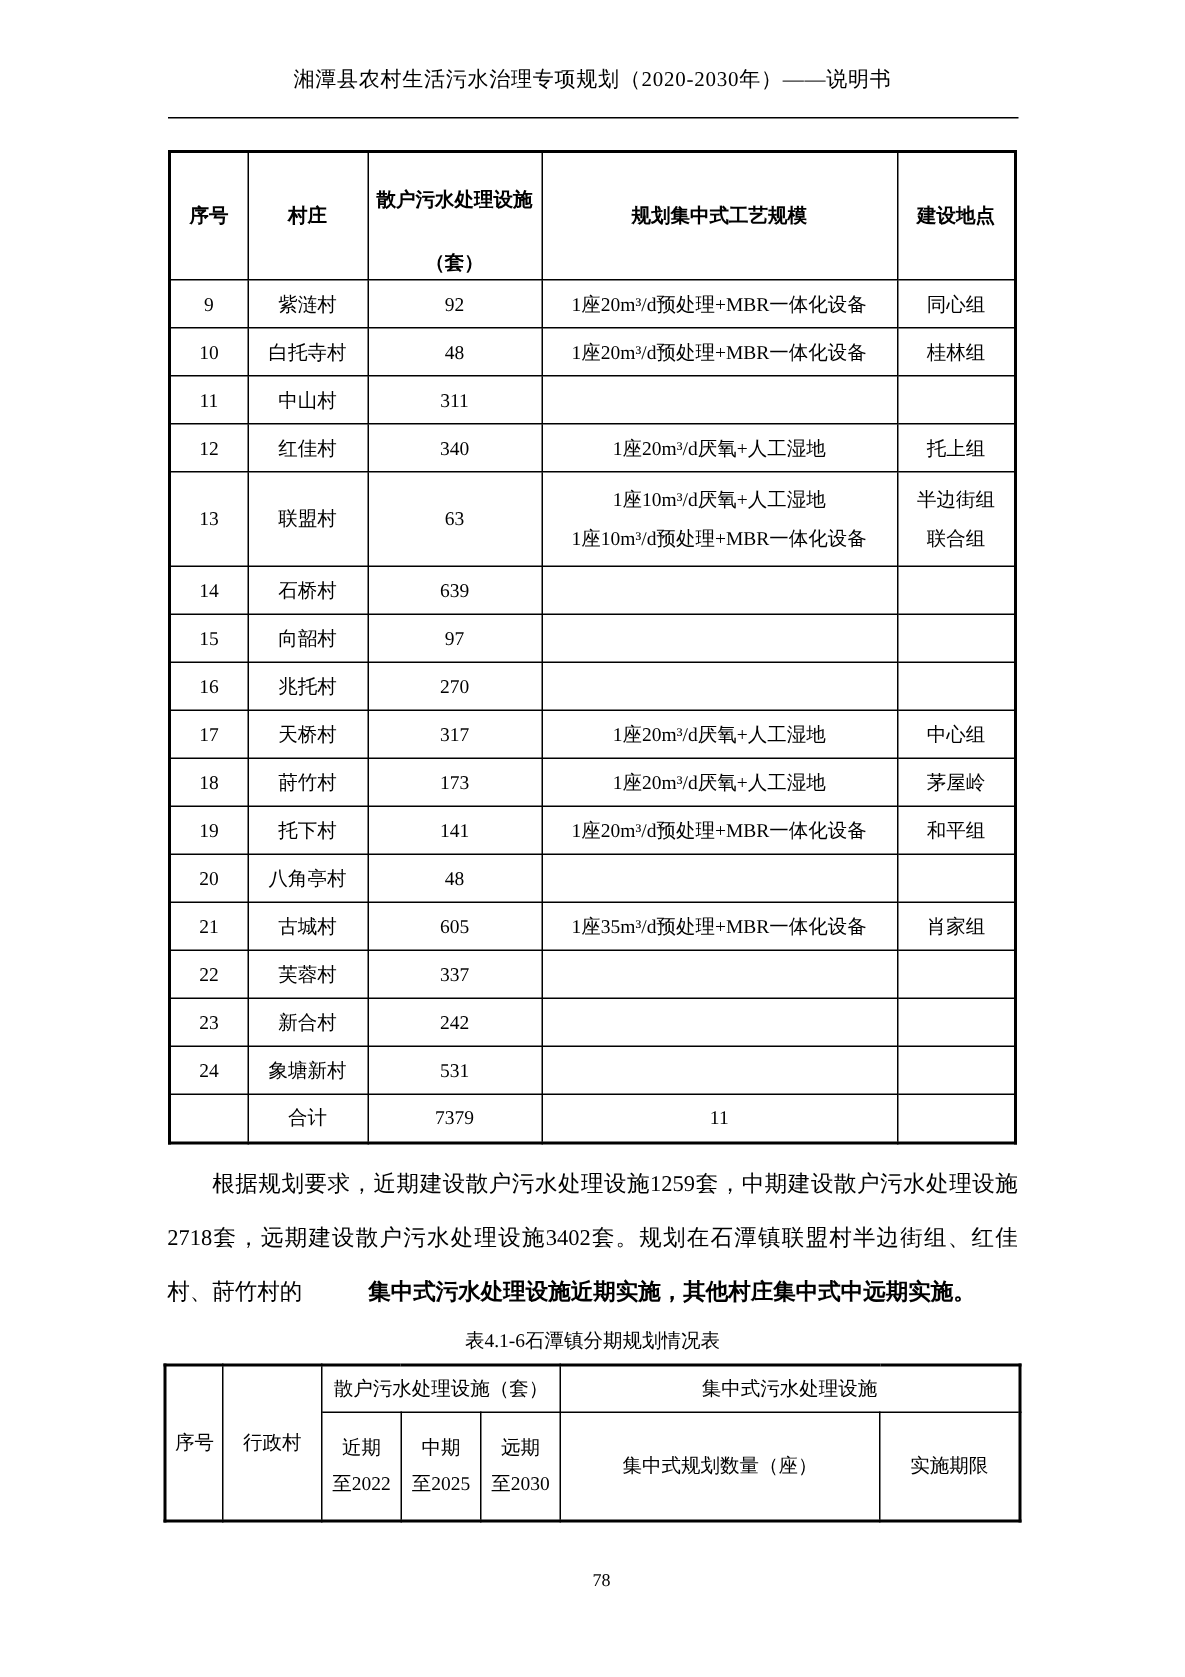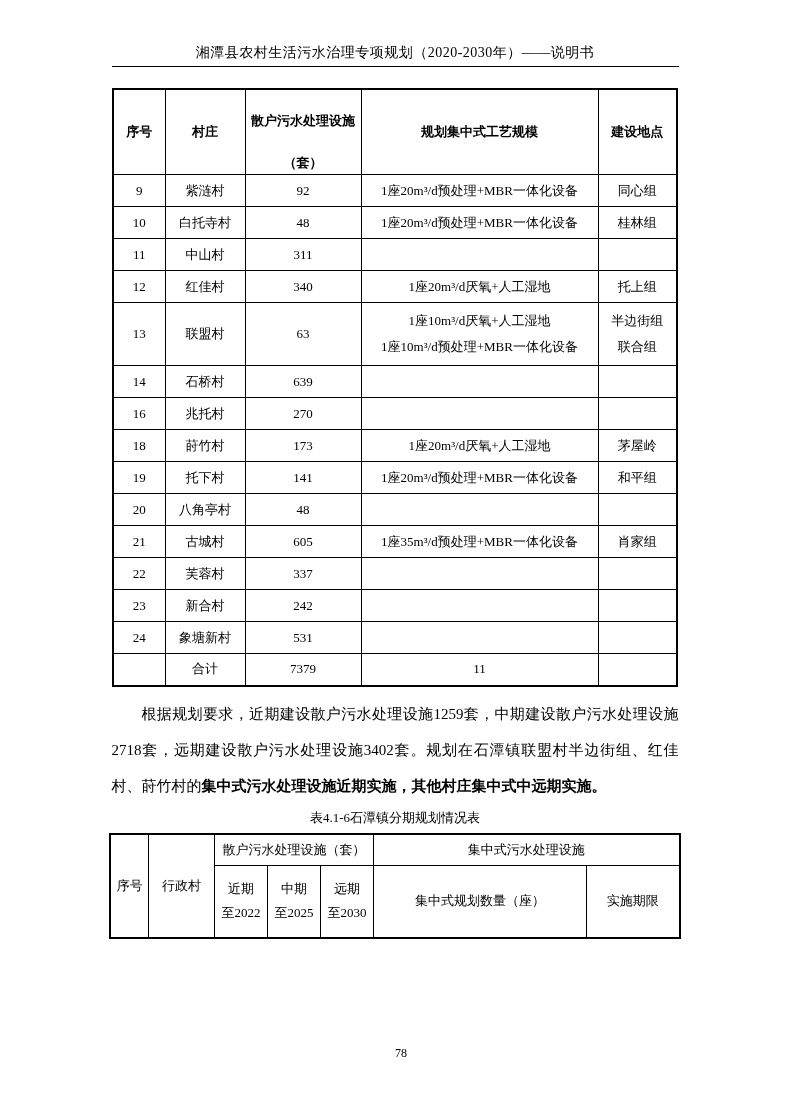--- a/index.html
+++ b/index.html
@@ -7,42 +7,42 @@
     position:relative;
     width:790px;height:1118px;
     background:#ffffff;color:#000;
     font-family:"Liberation Serif","DejaVu Serif",serif;
     overflow:hidden;
   }
   .content{width:567px;margin:0 auto;}
   .page-header{padding-top:44px;}
   .header-title{
     text-align:center;font-size:14px;letter-spacing:0.5px;
-    padding-bottom:4px;border-bottom:1.5px solid #000;
+    padding-bottom:16px;border-bottom:1.5px solid #000;
   }
   
   table{border-collapse:collapse;table-layout:fixed;}
   .t1{width:564px;margin:21px auto 0 auto;border:2px solid #000;}
   .t1 th,.t1 td{
     border:1px solid #000;text-align:center;vertical-align:middle;
     font-size:13px;padding:0 2px;overflow:hidden;
   }
   .t1 thead tr{height:62px;}
   .t1 tbody tr{height:32px;}
   .t1 tbody tr.tall{height:63px;}
   .t1 th{font-weight:bold;}
   .t1 .hdr-line{line-height:22px;margin-top:20px;}
   .cell-line{line-height:26px;}
   
   .body-text{
     width:567px;margin:9px auto 0 auto;
     font-size:15px;line-height:36px;text-align:justify;
     text-indent:2em;
   }
-  .body-text b{font-weight:bold;}
+  .body-text b{font-weight:bold;padding-left:44px;}
   
   .t2-title{
     text-align:center;font-weight:normal;font-size:13px;
     margin-top:5px;
   }
   .t2{width:569px;margin:6px auto 0 auto;border:2px solid #000;}
   .t2 th{
     border:1px solid #000;text-align:center;vertical-align:middle;
     font-size:13px;font-weight:normal;padding:0 2px;
   }
@@ -139,25 +139,43 @@
           </td>
         </tr>
         <tr>
           <td>14</td>
           <td>石桥村</td>
           <td>639</td>
           <td></td>
           <td></td>
         </tr>
         <tr>
+          <td>15</td>
+          <td>向韶村</td>
+          <td>97</td>
+          <td></td>
+          <td></td>
+        </tr>
+        <tr>
           <td>16</td>
           <td>兆托村</td>
           <td>270</td>
           <td></td>
           <td></td>
+        </tr>
+        <tr>
+          <td>17</td>
+          <td>天桥村</td>
+          <td>317</td>
+          <td>
+            <div class="cell-line">1座20m³/d厌氧+人工湿地</div>
+          </td>
+          <td>
+            <div class="cell-line">中心组</div>
+          </td>
         </tr>
         <tr>
           <td>18</td>
           <td>莳竹村</td>
           <td>173</td>
           <td>
             <div class="cell-line">1座20m³/d厌氧+人工湿地</div>
           </td>
           <td>
             <div class="cell-line">茅屋岭</div>

